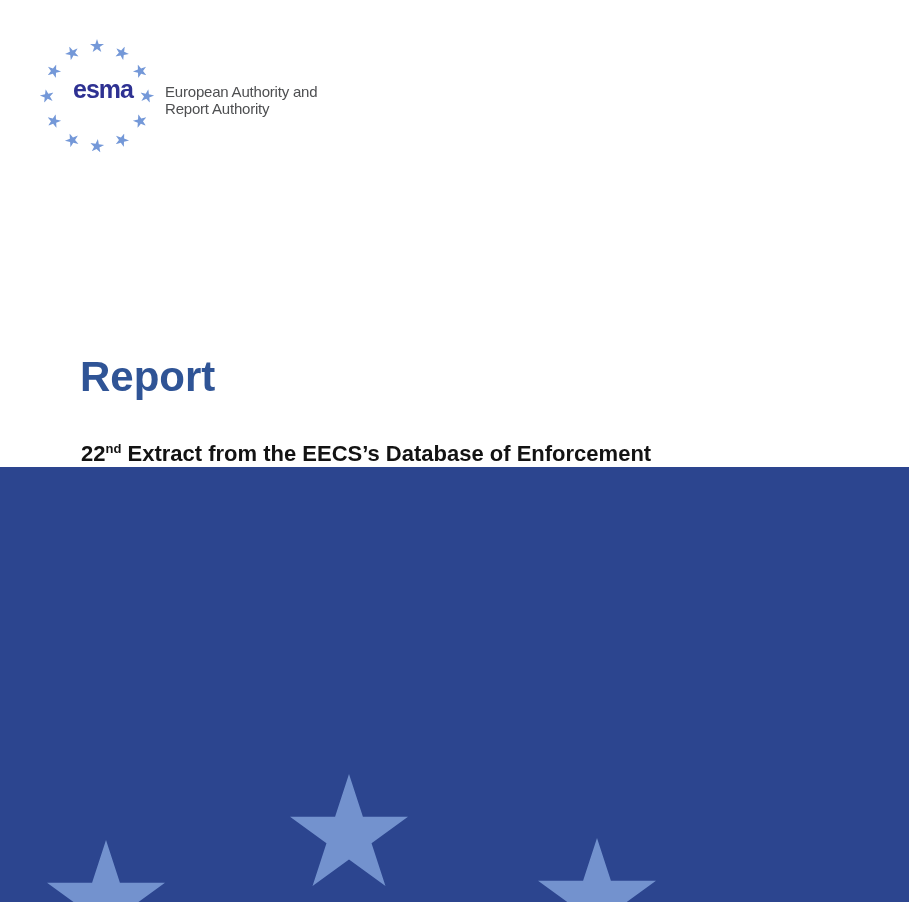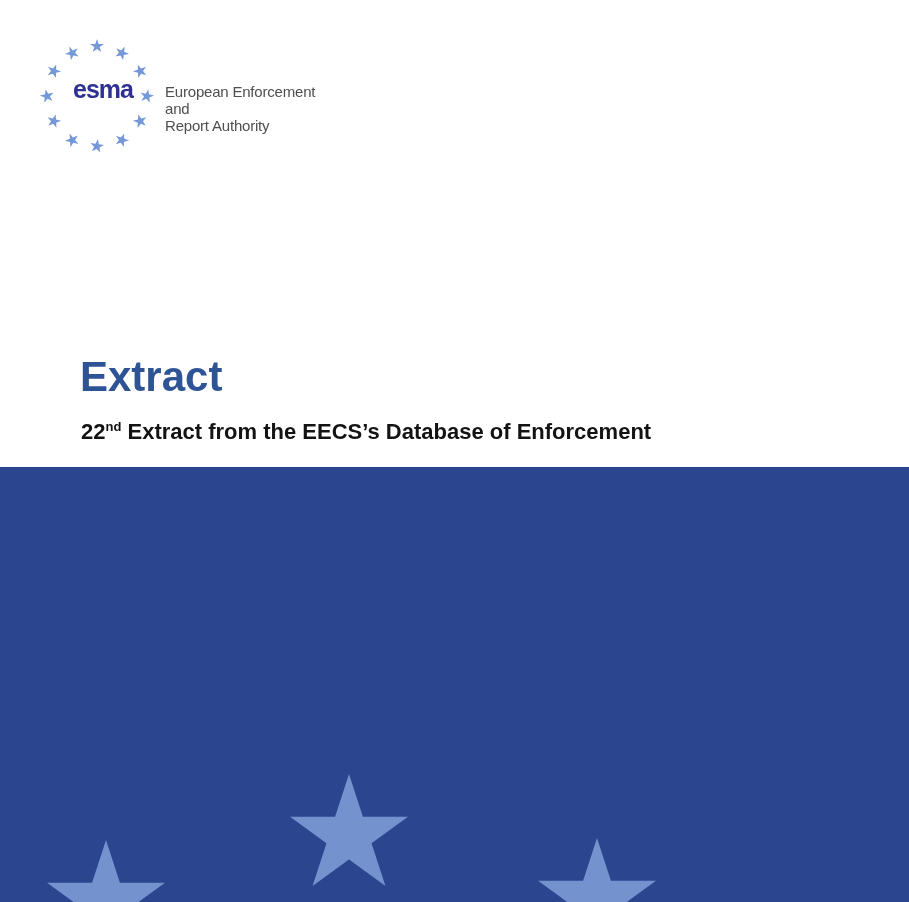--- a/index.html
+++ b/index.html
@@ -30,21 +30,21 @@
     font-size:15px;line-height:17px;letter-spacing:-0.2px;
     color:#4E4F51;
   }
 
   
   .title{
     position:absolute;left:80px;top:355px;
     font-size:42px;font-weight:bold;color:#2F5496;line-height:1.05;
   }
   .subtitle{
-    position:absolute;left:81px;top:419px;
+    position:absolute;left:81px;top:441px;
     font-size:22px;font-weight:bold;color:#131313;line-height:1.2;
   }
   .subtitle sup{font-size:13px;line-height:0;}
 
   
   .banner{
     position:absolute;left:0;top:467px;width:909px;height:435px;
     background:#2C458F;overflow:hidden;
   }
   .banner-star{width:118px;height:112px;background:#7392CE;}
@@ -63,26 +63,26 @@
     <div class="star logo-star" style="left:115px;top:133px;transform:rotate(20deg);"></div>
     <div class="star logo-star" style="left:90px;top:139px;transform:rotate(8deg);"></div>
     <div class="star logo-star" style="left:65px;top:133px;transform:rotate(-22deg);"></div>
     <div class="star logo-star" style="left:47px;top:114px;transform:rotate(15deg);"></div>
     <div class="star logo-star" style="left:40px;top:89px;transform:rotate(-12deg);"></div>
     <div class="star logo-star" style="left:47px;top:64px;transform:rotate(20deg);"></div>
     <div class="star logo-star" style="left:65px;top:46px;transform:rotate(-25deg);"></div>
 
     <div class="wordmark">esma</div>
     <div class="orgname">
-      <div>European Enforcement and</div>
+      <div>European Authority and</div>
       <div>Report Authority</div>
     </div>
   </div>
 
-  <div class="title">Extract</div>
+  <div class="title">Report</div>
 
   <div class="subtitle"><span>22</span><sup>nd</sup><span> Extract from the EECS’s Database of Enforcement</span></div>
 
   <div class="banner">
     <div class="star banner-star" style="position:absolute;left:47px;top:373px;"></div>
     <div class="star banner-star" style="position:absolute;left:290px;top:307px;"></div>
     <div class="star banner-star" style="position:absolute;left:538px;top:371px;"></div>
   </div>
 
 </div>

